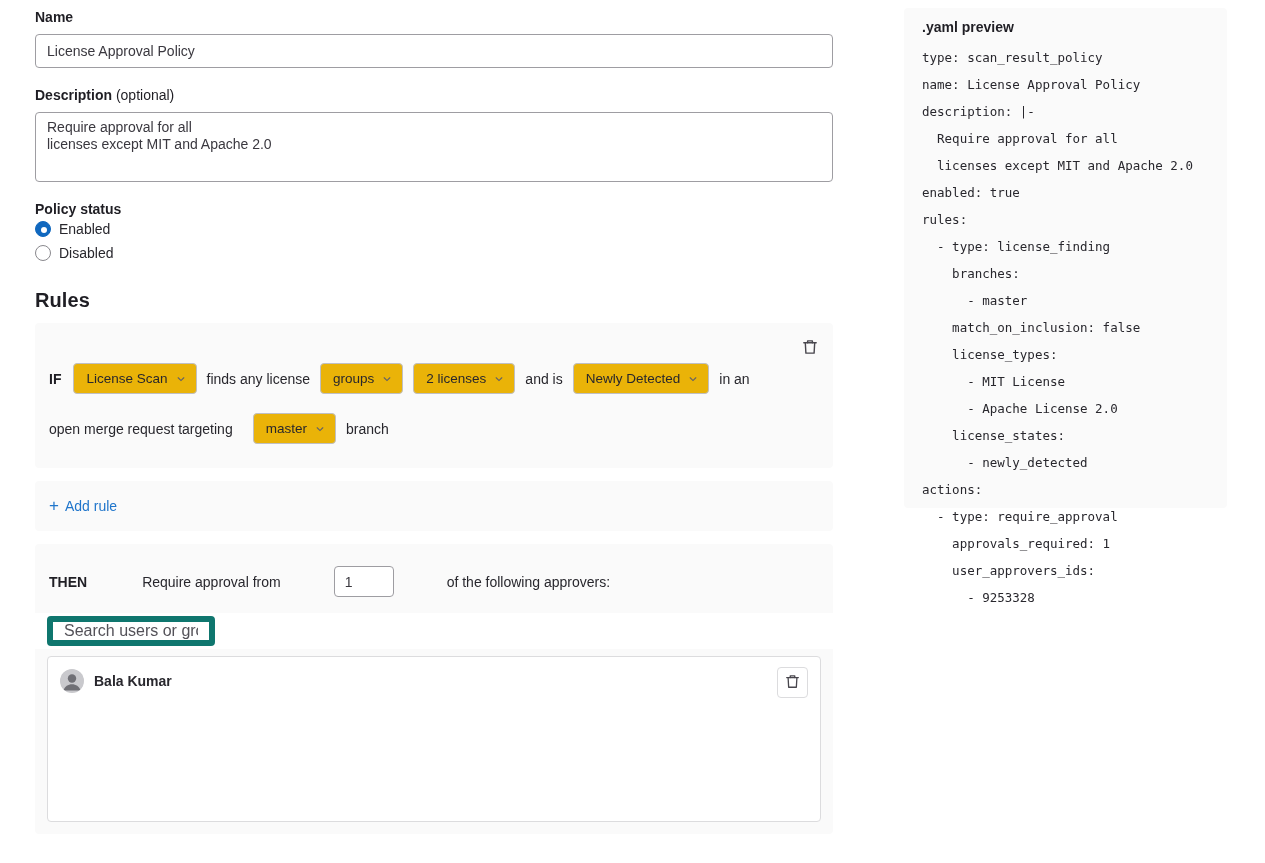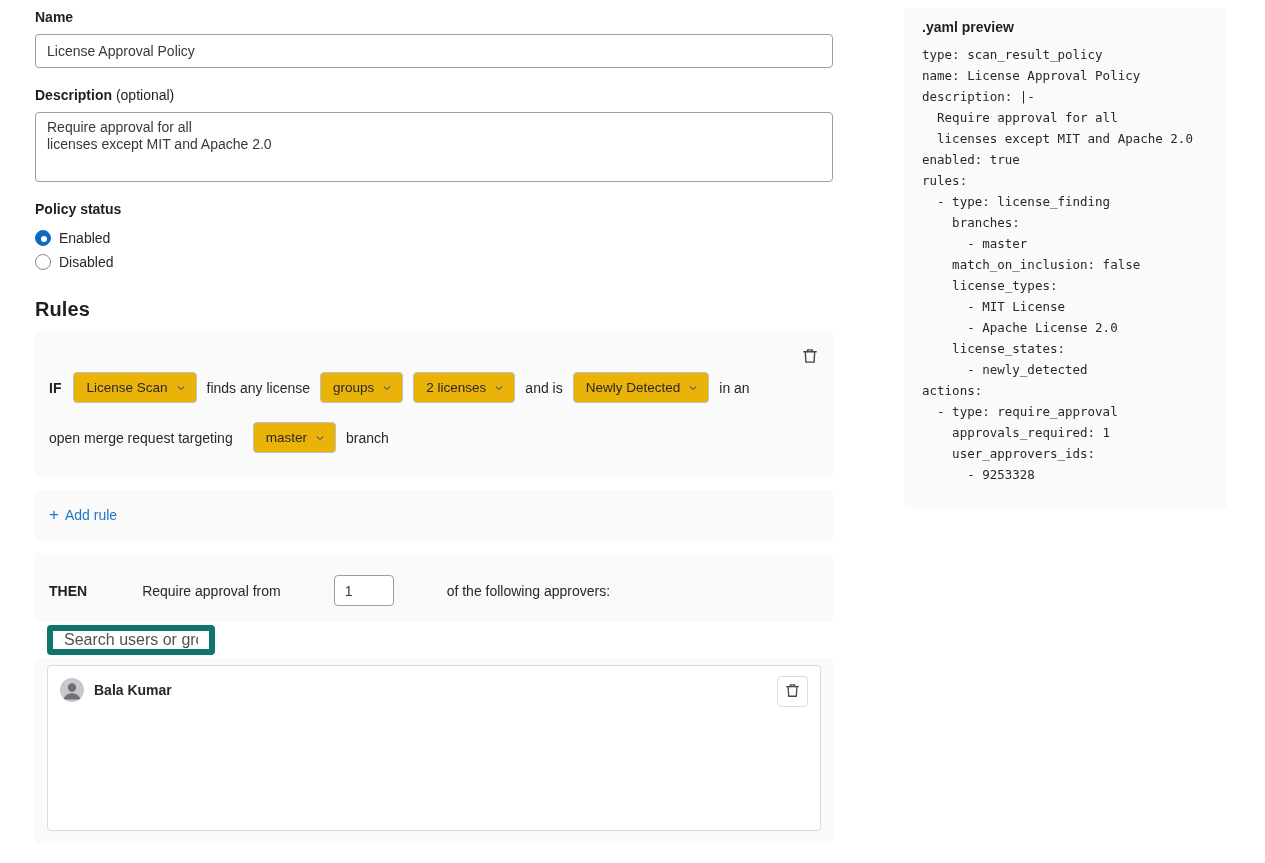--- a/index.html
+++ b/index.html
@@ -24,21 +24,21 @@
   }
   .desc-area {
     display: block; width: 100%; height: 70px; margin-top: 9px;
     border: 1px solid #9e9da2; border-radius: 4px; background: #fff;
     font-family: inherit; font-size: 14px; line-height: 17px; color: #3a383f;
     padding: 6px 11px; resize: none; outline: none;
   }
 
   .section-gap-lg { margin-top: 19px; }
 
-  .radio-group { margin-top: 9px; }
+  .radio-group { }
   .radio-row { display: flex; align-items: center; height: 24px; cursor: pointer; }
   .radio-ctl {
     width: 16px; height: 16px; border-radius: 50%; flex: 0 0 16px;
     border: 1px solid #89888d; background: #fff; position: relative;
   }
   .radio-ctl.checked { background: #1068bf; border-color: #1068bf; }
   .radio-ctl.checked::after {
     content: ""; position: absolute; left: 5px; top: 5px;
     width: 6px; height: 6px; border-radius: 50%; background: #fff;
   }
@@ -115,21 +115,21 @@
     display: flex; align-items: center; justify-content: center;
   }
 
   .yaml-panel {
     position: absolute; left: 904px; top: 8px; width: 323px; height: 500px;
     background: #fafafa; border-radius: 4px; padding: 11px 18px;
   }
   .yaml-title { font-weight: 700; font-size: 14px; color: #1f1e24; }
   .yaml-code {
     margin-top: 9px; font-family: "DejaVu Sans Mono", monospace;
-    font-size: 12.5px; line-height: 21px; color: #28272d; white-space: pre;
+    font-size: 12.5px; line-height: 27px; color: #28272d; white-space: pre;
   }
 </style>
 </head>
 <body>
 
 <div class="main-col">
 
   <div class="field-label">Name</div>
   <input class="text-input" type="text" value="License Approval Policy" style="">
 

